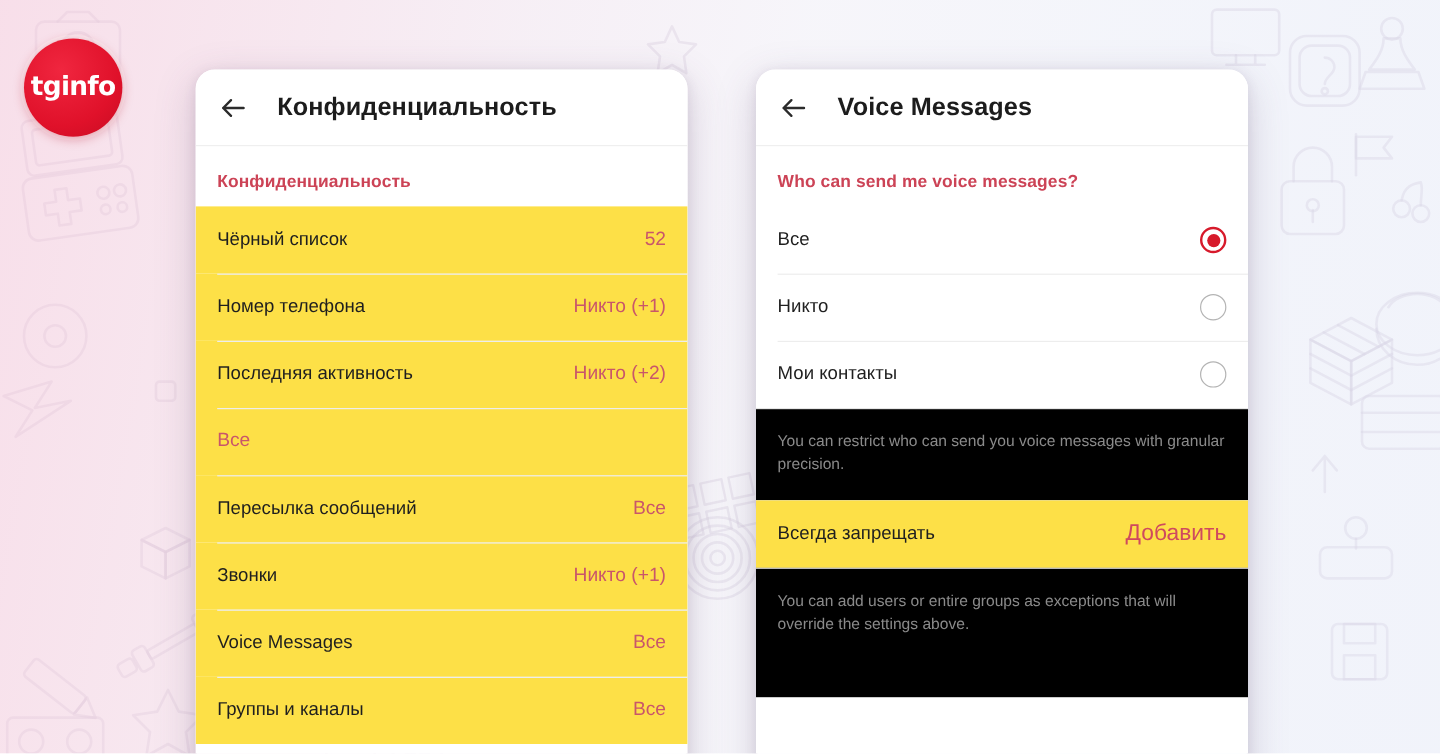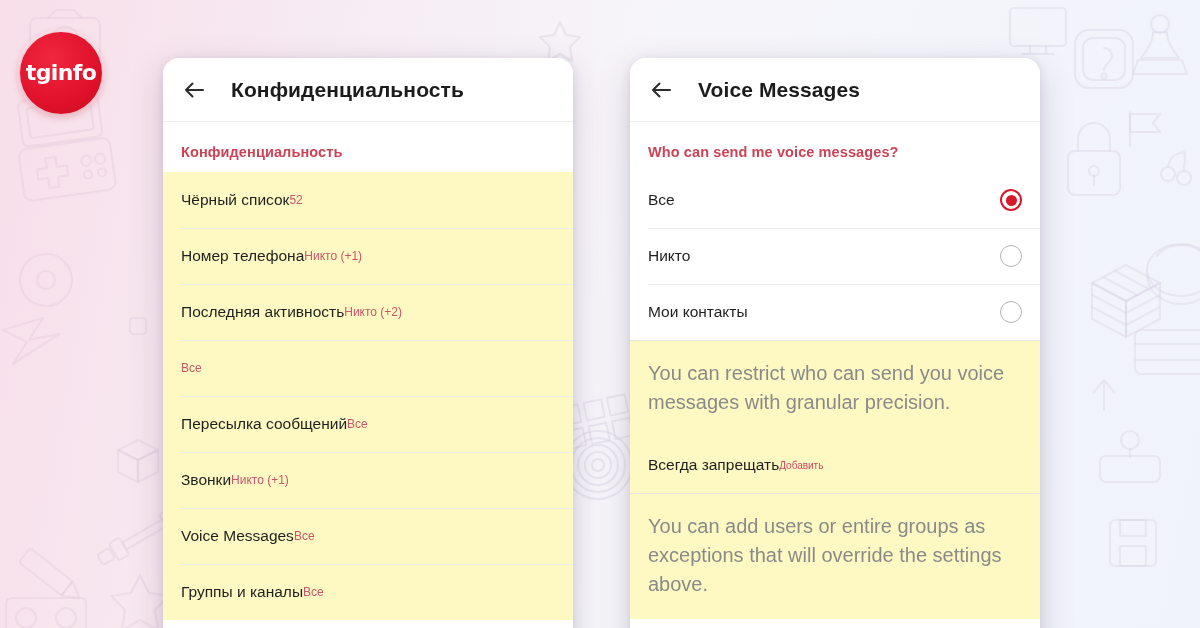--- a/index.html
+++ b/index.html
@@ -128,50 +128,50 @@
     font-size: 14.5px;
     font-weight: bold;
     color: #cc4356;
     padding: 22px 18px 12px 18px;
     letter-spacing: 0.1px;
   }
 
   .row {
     display: flex;
     align-items: center;
-    justify-content: flex-start;
+    justify-content: space-between;
     padding: 0 18px;
     height: 56px;
-    background: #fef9c3;
+    background: #fde047;
     cursor: pointer;
     position: relative;
   }
   .row + .row::before {
     content: "";
     position: absolute;
     left: 18px;
     right: 0;
     top: 0;
     height: 1px;
     background: #ededed;
   }
   .row-label {
     font-size: 15.5px;
     color: #1f1f1f;
     white-space: nowrap;
   }
   .row-value {
-    font-size: 12px;
+    font-size: 16px;
     color: #c9566a;
     white-space: nowrap;
   }
 
   
   .row-action {
-    font-size: 10px;
+    font-size: 19px;
     color: #cf4a5e;
     cursor: pointer;
     white-space: nowrap;
   }
 
   
   .radio-row {
     display: flex;
     align-items: center;
     justify-content: space-between;
@@ -209,23 +209,23 @@
     top: 50%;
     width: 11px;
     height: 11px;
     margin: -5.5px 0 0 -5.5px;
     border-radius: 50%;
     background: #d71a2b;
   }
 
   
   .hint {
-    background: #fef9c3;
+    background: #000000;
     color: #8a8a8a;
-    font-size: 20px;
+    font-size: 13px;
     line-height: 1.45;
     padding: 18px 18px 20px 18px;
     border-top: 1px solid #e6e6e6;
   }
   .hint.tall { min-height: 108px; }
 
   .phone-inner {
     display: flex;
     flex-direction: column;
     height: 100%;

